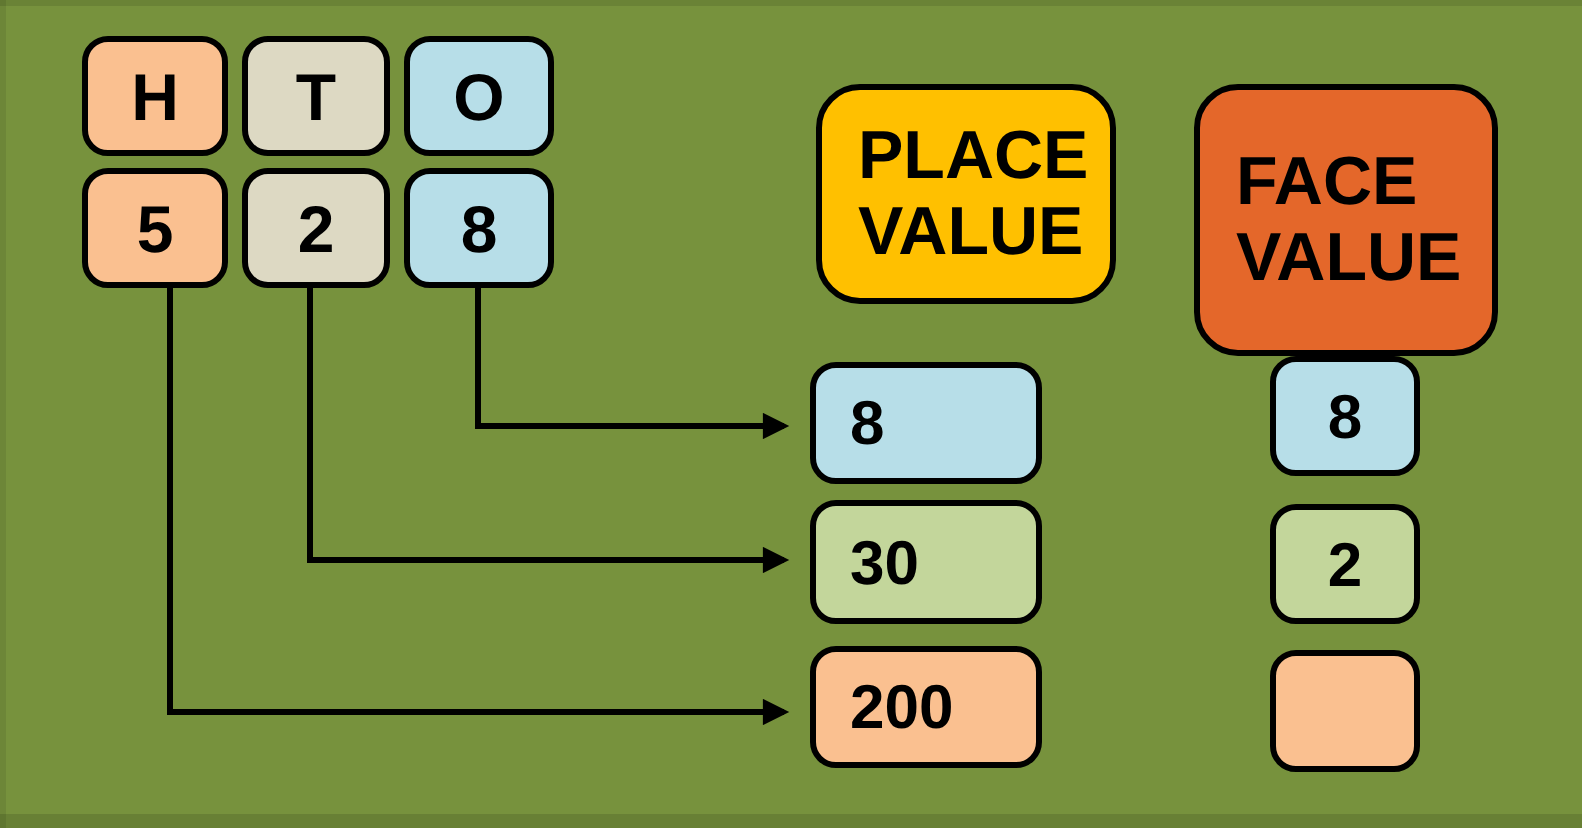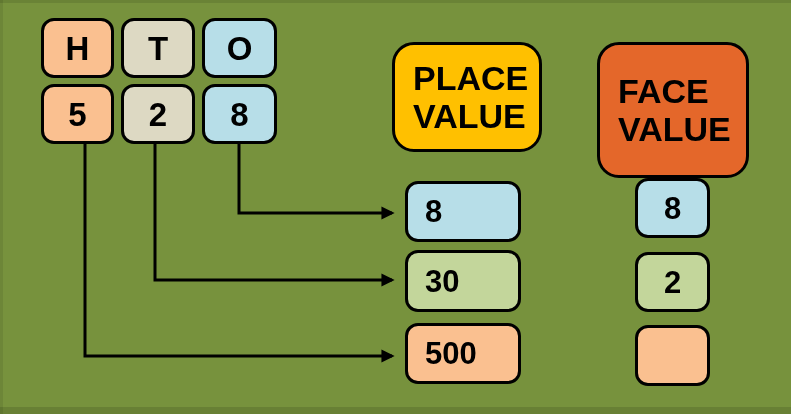--- a/index.html
+++ b/index.html
@@ -84,21 +84,21 @@
   }
 
   
   .pos-letter-0 { left: 41px;  top: 18px; width: 73px; height: 60px; }
   .pos-letter-1 { left: 121px; top: 18px; width: 74px; height: 60px; }
   .pos-letter-2 { left: 202px; top: 18px; width: 75px; height: 60px; }
   .pos-digit-0  { left: 41px;  top: 84px; width: 73px; height: 60px; }
   .pos-digit-1  { left: 121px; top: 84px; width: 74px; height: 60px; }
   .pos-digit-2  { left: 202px; top: 84px; width: 75px; height: 60px; }
 
-  .pos-place-header { left: 392px; top: 42px; width: 150px; height: 110px; }
+  .pos-place-header { left: 408px; top: 42px; width: 150px; height: 110px; }
   .pos-face-header  { left: 597px; top: 42px; width: 152px; height: 136px; }
 
   .pos-pv-0 { left: 405px; top: 181px; width: 116px; height: 61px; }
   .pos-pv-1 { left: 405px; top: 250px; width: 116px; height: 62px; }
   .pos-pv-2 { left: 405px; top: 323px; width: 116px; height: 61px; }
 
   .pos-fv-0 { left: 635px; top: 178px; width: 75px; height: 60px; }
   .pos-fv-1 { left: 635px; top: 252px; width: 75px; height: 60px; }
   .pos-fv-2 { left: 635px; top: 325px; width: 75px; height: 61px; }
 </style>
@@ -147,21 +147,21 @@
     <span>VALUE</span>
   </div>
 
   <div class="value-box pos-pv-0" style="background-color: rgb(183, 222, 232);">
     <span>8</span>
   </div>
   <div class="value-box pos-pv-1" style="background-color: rgb(195, 214, 155);">
     <span>30</span>
   </div>
   <div class="value-box pos-pv-2" style="background-color: rgb(250, 192, 144);">
-    <span>500</span>
+    <span>200</span>
   </div>
 
   <div class="face-box pos-fv-0" style="background-color: rgb(183, 222, 232);">
     <span>8</span>
   </div>
   <div class="face-box pos-fv-1" style="background-color: rgb(195, 214, 155);">
     <span>2</span>
   </div>
   <div class="face-box pos-fv-2" style="background-color: rgb(250, 192, 144);">
     <span></span>

